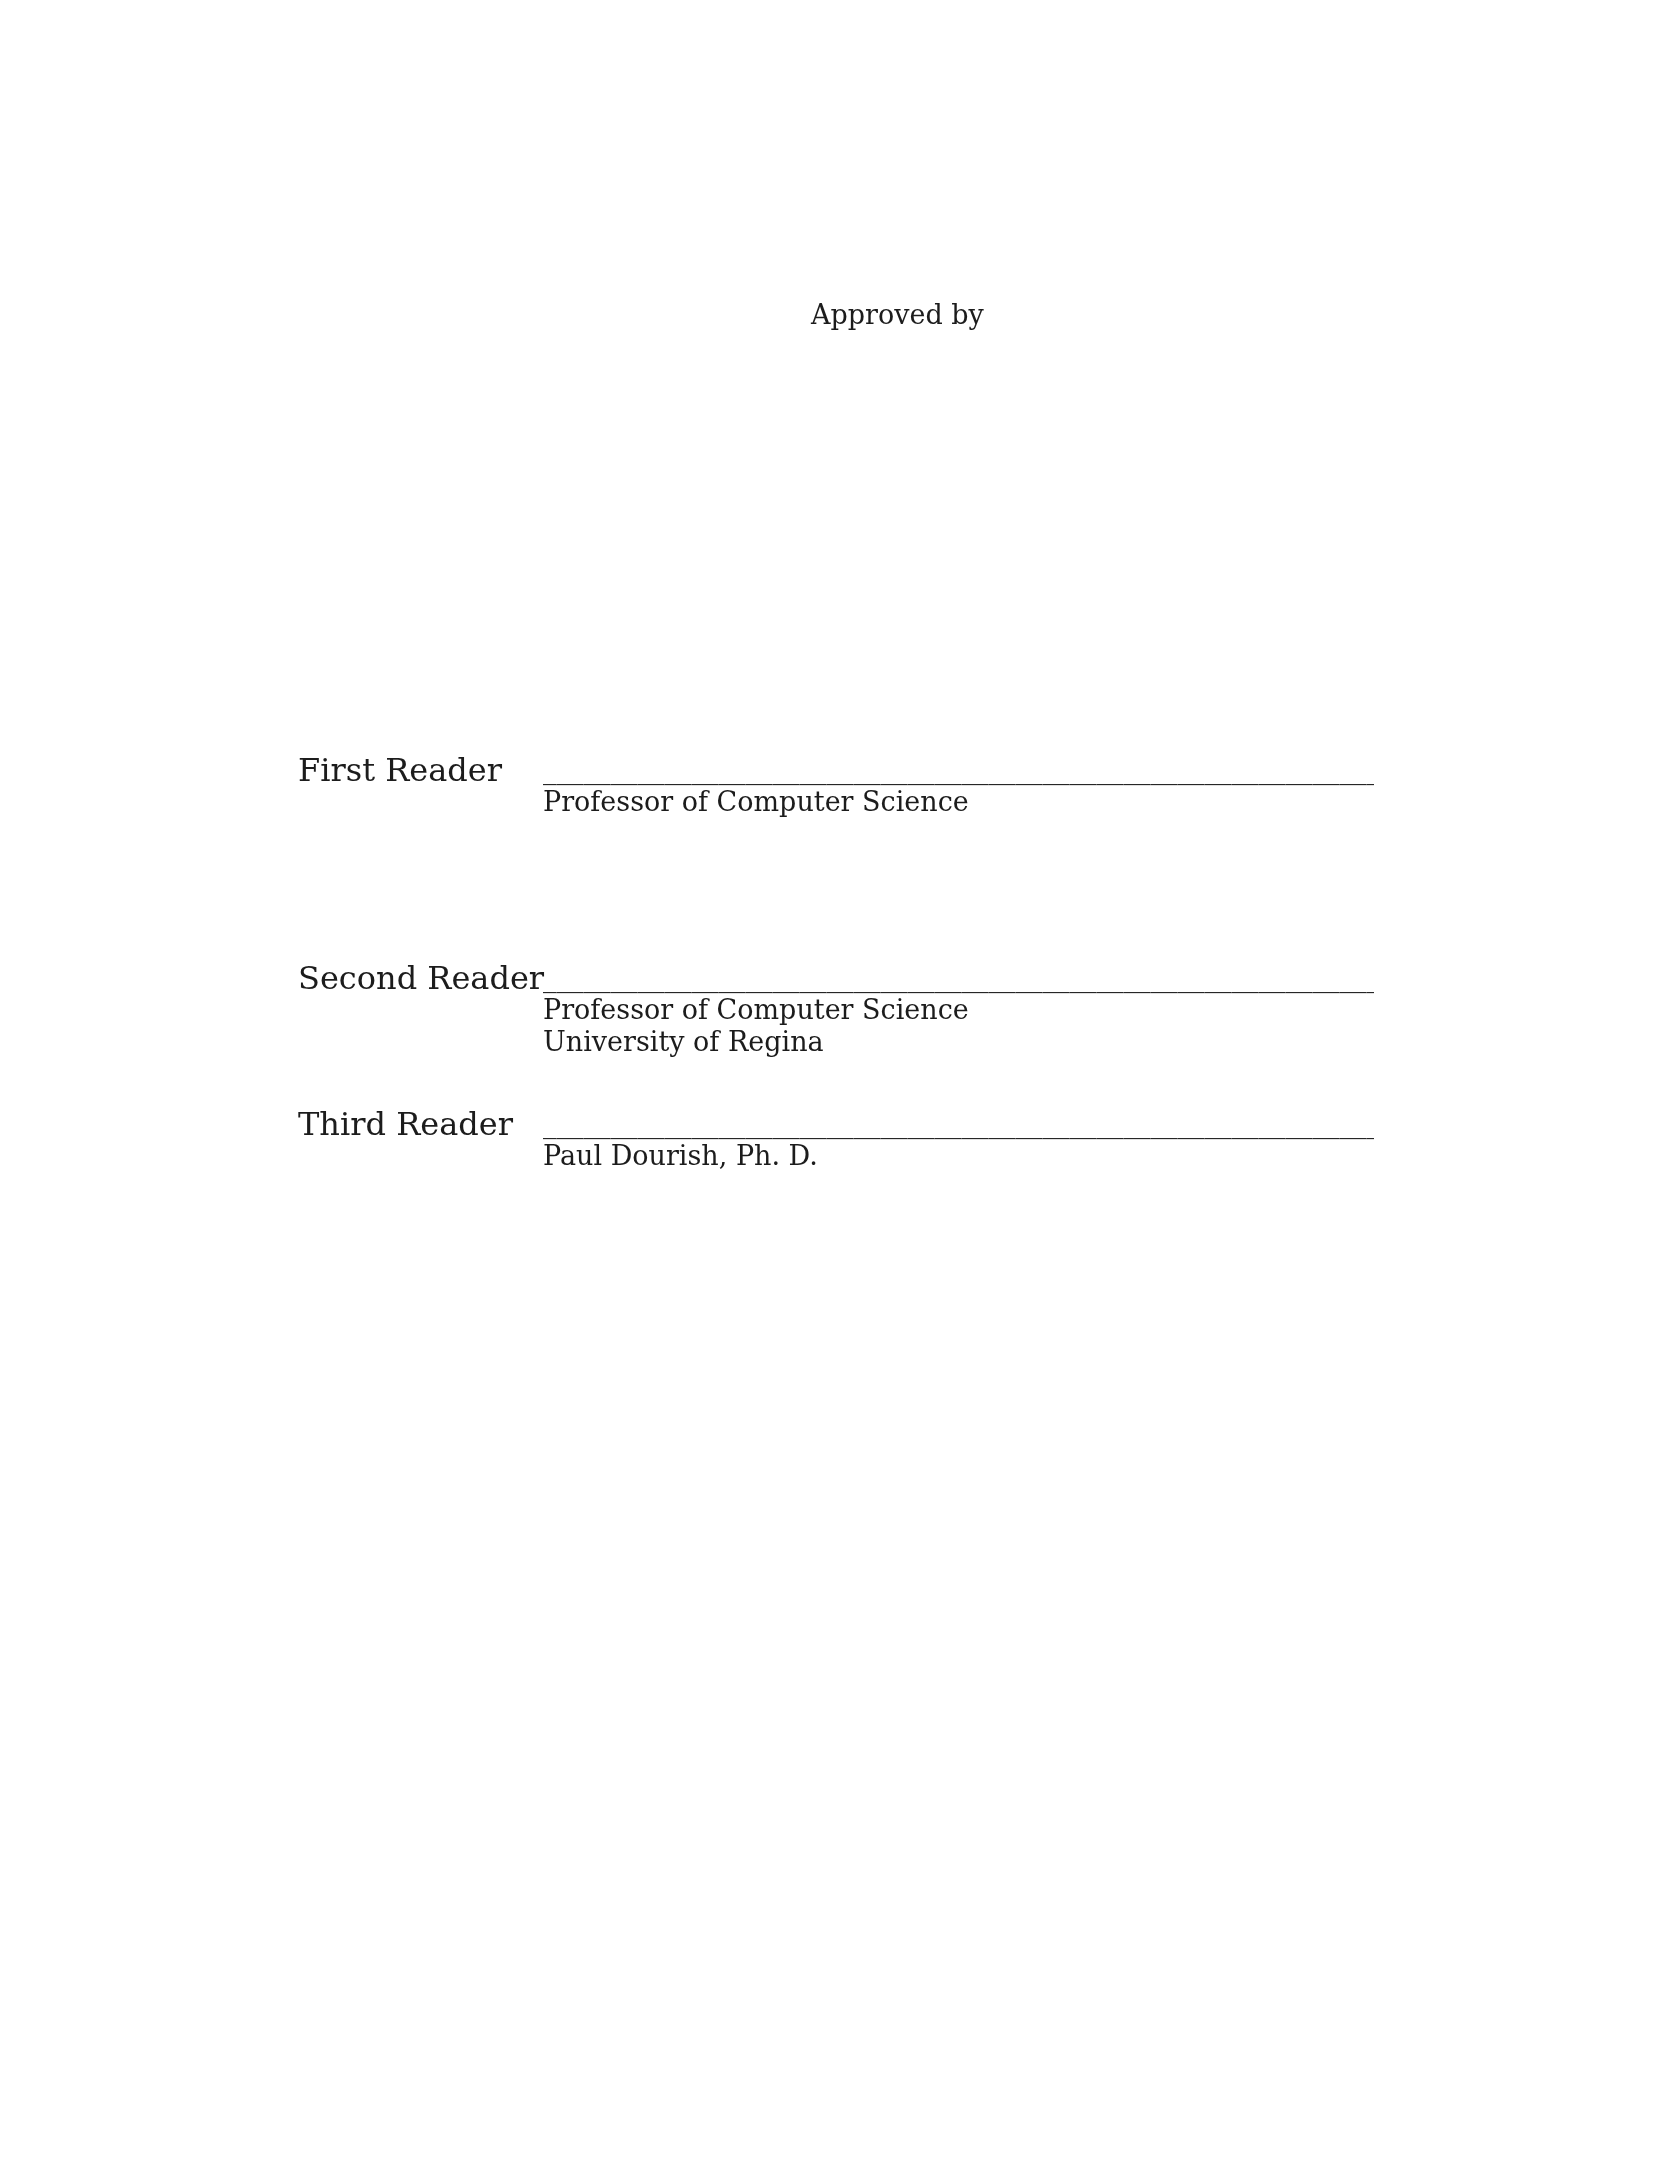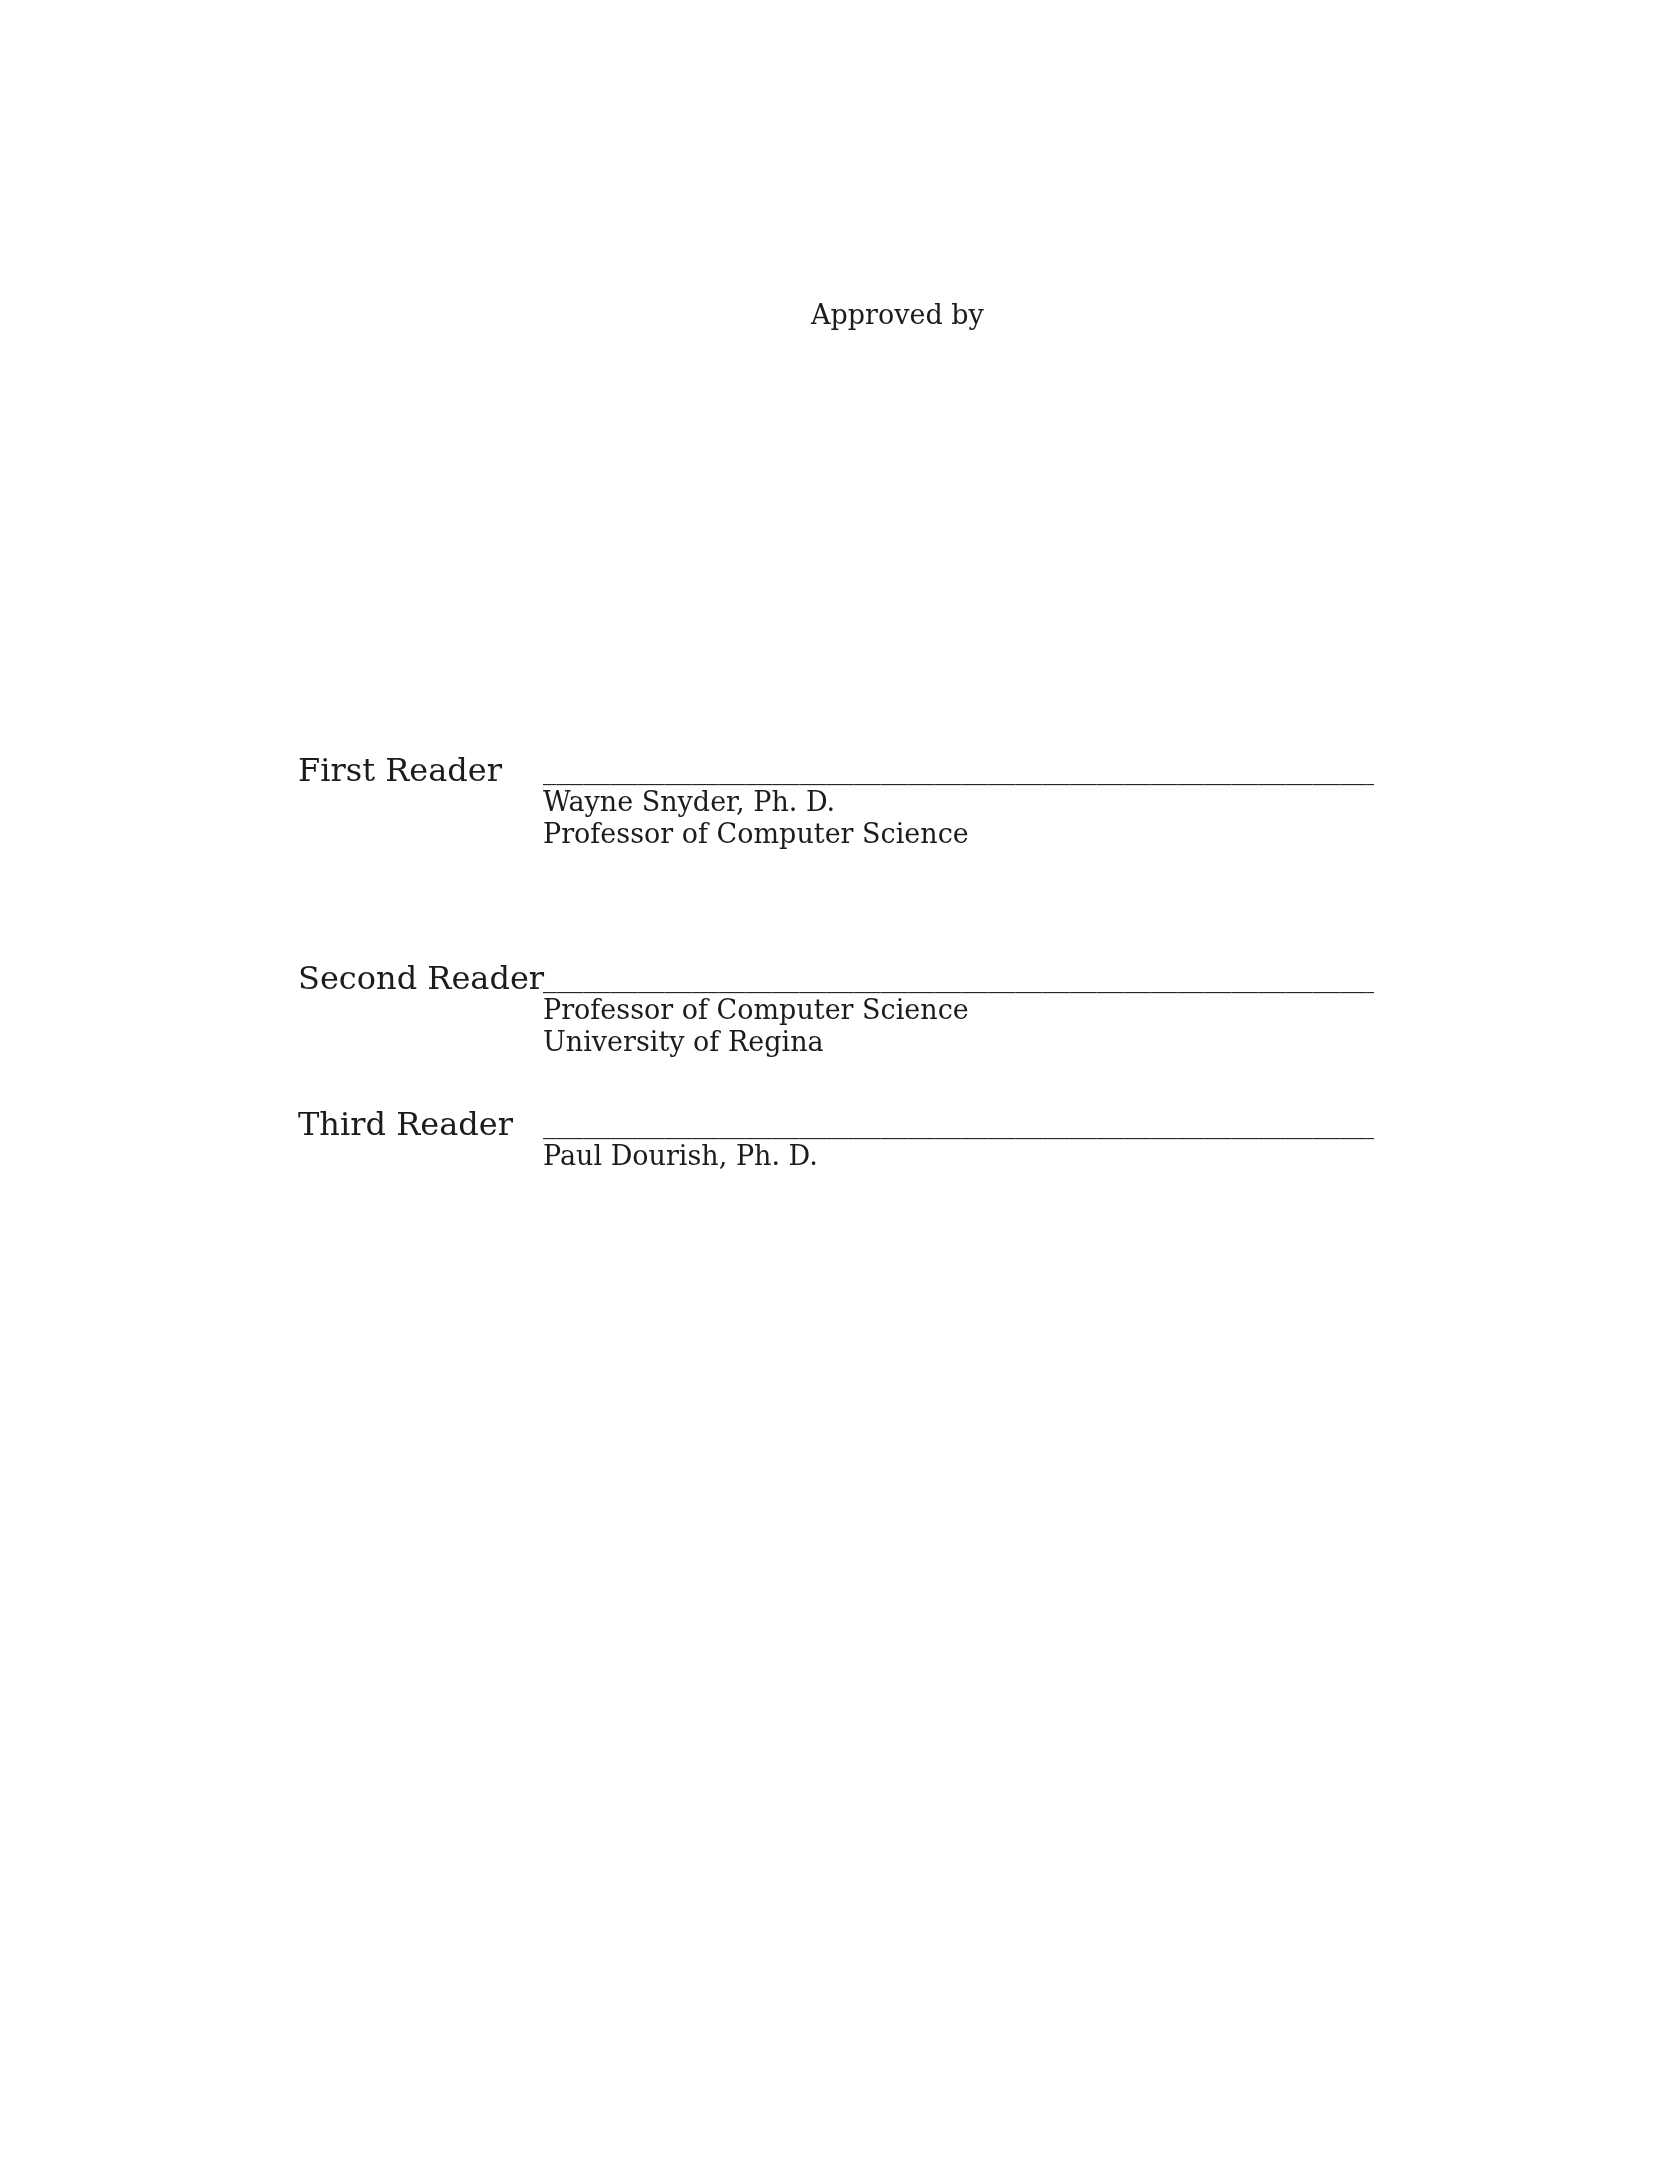--- a/index.html
+++ b/index.html
@@ -64,21 +64,20 @@
 <body>
 
 <div class="page">
 
   <div class="approved">Approved by</div>
 
   <div class="reader-row row-1">
     <div class="role">First Reader</div>
     <div class="sig-col">
       <div class="sig-line">______________________________________________________________________</div>
-      <div class="sig-text">Wayne Snyder, Ph. D.</div>
       <div class="sig-text">Professor of Computer Science</div>
     </div>
   </div>
 
   <div class="reader-row row-2">
     <div class="role">Second Reader</div>
     <div class="sig-col">
       <div class="sig-line">______________________________________________________________________</div>
       <div class="sig-text">Professor of Computer Science</div>
       <div class="sig-text">University of Regina</div>

